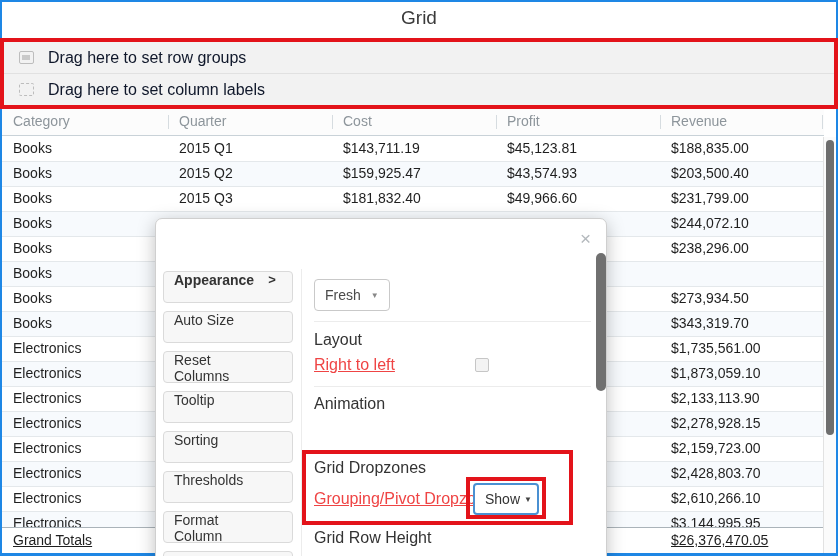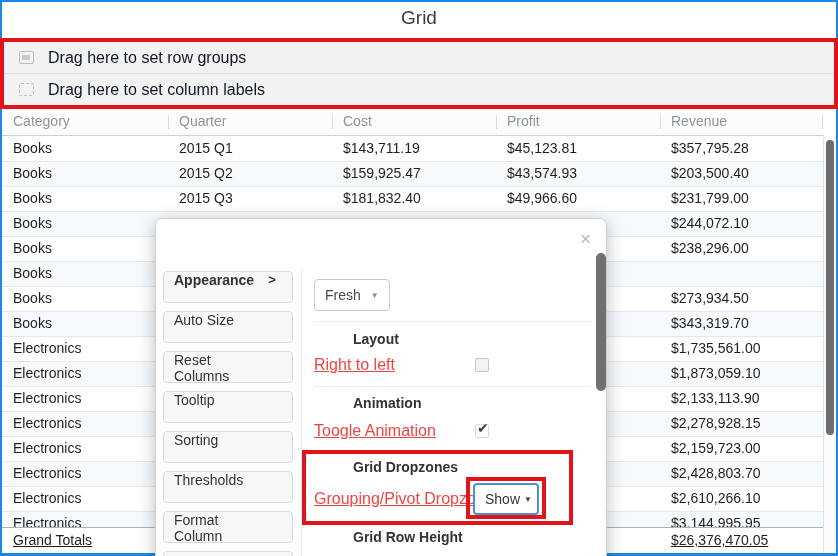--- a/index.html
+++ b/index.html
@@ -65,21 +65,21 @@
   .menu-btn.first .mlabel{font-weight:bold;}
   .mchev{margin-left:14px;font-weight:bold;font-size:13px;color:#333;}
   .panel{position:absolute;left:158px;top:0;width:277px;height:100%;}
   .select{position:absolute;display:flex;align-items:center;gap:10px;padding:0 10px;height:32px;
           border:1px solid #c9c9c9;border-radius:4px;font-size:14px;color:#4a4a4a;background:#fff;
           box-sizing:border-box;cursor:pointer;}
   .fresh-select{left:0;top:60px;}
   .caret{font-size:8px;color:#888;}
   .divider{position:absolute;left:0;width:100%;height:1px;background:#ececec;}
   .d1{top:102px;}.d2{top:167px;}
-  .heading{position:absolute;left:0;font-size:14px;font-weight:bold;color:#333;margin-left:39px;}
+  .heading{position:absolute;left:0;font-size:16px;font-weight:normal;color:#333;}
   .h-layout{top:112px;}.h-anim{top:176px;}.h-dz{top:240px;}.h-rh{top:310px;}
   .prow{position:absolute;left:0;width:100%;height:32px;}
   .r-rtl{top:130px;}.r-toggle{top:196px;}.r-grouping{top:264px;}
   .plabel{font-size:16px;color:#ef4444;line-height:32px;text-decoration:underline;}
   .checkbox{position:absolute;left:161px;top:9px;width:14px;height:14px;box-sizing:border-box;
             border:1px solid #c6c6c6;border-radius:2px;background:#f3f3f3;cursor:pointer;}
   .checkbox.checked{background:#fff;border-color:#d8d8d8;}
   .checkmark{position:absolute;left:1px;top:-5px;font-size:14px;color:#3f3f3f;}
   .show-select{left:159px;top:0;width:66px;border:2px solid #4a90d2;color:#333;justify-content:space-between;gap:4px;}
   .show-select .caret{color:#444;}
@@ -121,21 +121,21 @@
     <div class="hcell">Revenue</div>
   </div>
   <div class="header-end-tick"></div>
 
   <div class="grid-body">
       <div class="row">
       <div class="cell">Books</div>
       <div class="cell">2015 Q1</div>
       <div class="cell">$143,711.19</div>
       <div class="cell">$45,123.81</div>
-      <div class="cell">$357,795.28</div>
+      <div class="cell">$188,835.00</div>
     </div>
       <div class="row alt">
       <div class="cell">Books</div>
       <div class="cell">2015 Q2</div>
       <div class="cell">$159,925.47</div>
       <div class="cell">$43,574.93</div>
       <div class="cell">$203,500.40</div>
     </div>
       <div class="row">
       <div class="cell">Books</div>
@@ -294,26 +294,20 @@
       <div class="divider d1"></div>
 
       <div class="heading h-layout">Layout</div>
       <div class="prow r-rtl">
         <span class="plabel">Right to left</span>
         <span class="checkbox"></span>
       </div>
       <div class="divider d2"></div>
 
       <div class="heading h-anim">Animation</div>
-      <div class="prow r-toggle">
-        <span class="plabel">Toogle Animation</span>
-        <span class="checkbox checked">
-          <span class="checkmark">✔</span>
-        </span>
-      </div>
 
       <div class="heading h-dz">Grid Dropzones</div>
       <div class="prow r-grouping">
         <span class="plabel">Grouping/Pivot Dropzone</span>
         <span class="select show-select">
           <span>Show</span>
           <span class="caret">▼</span>
         </span>
       </div>
 

